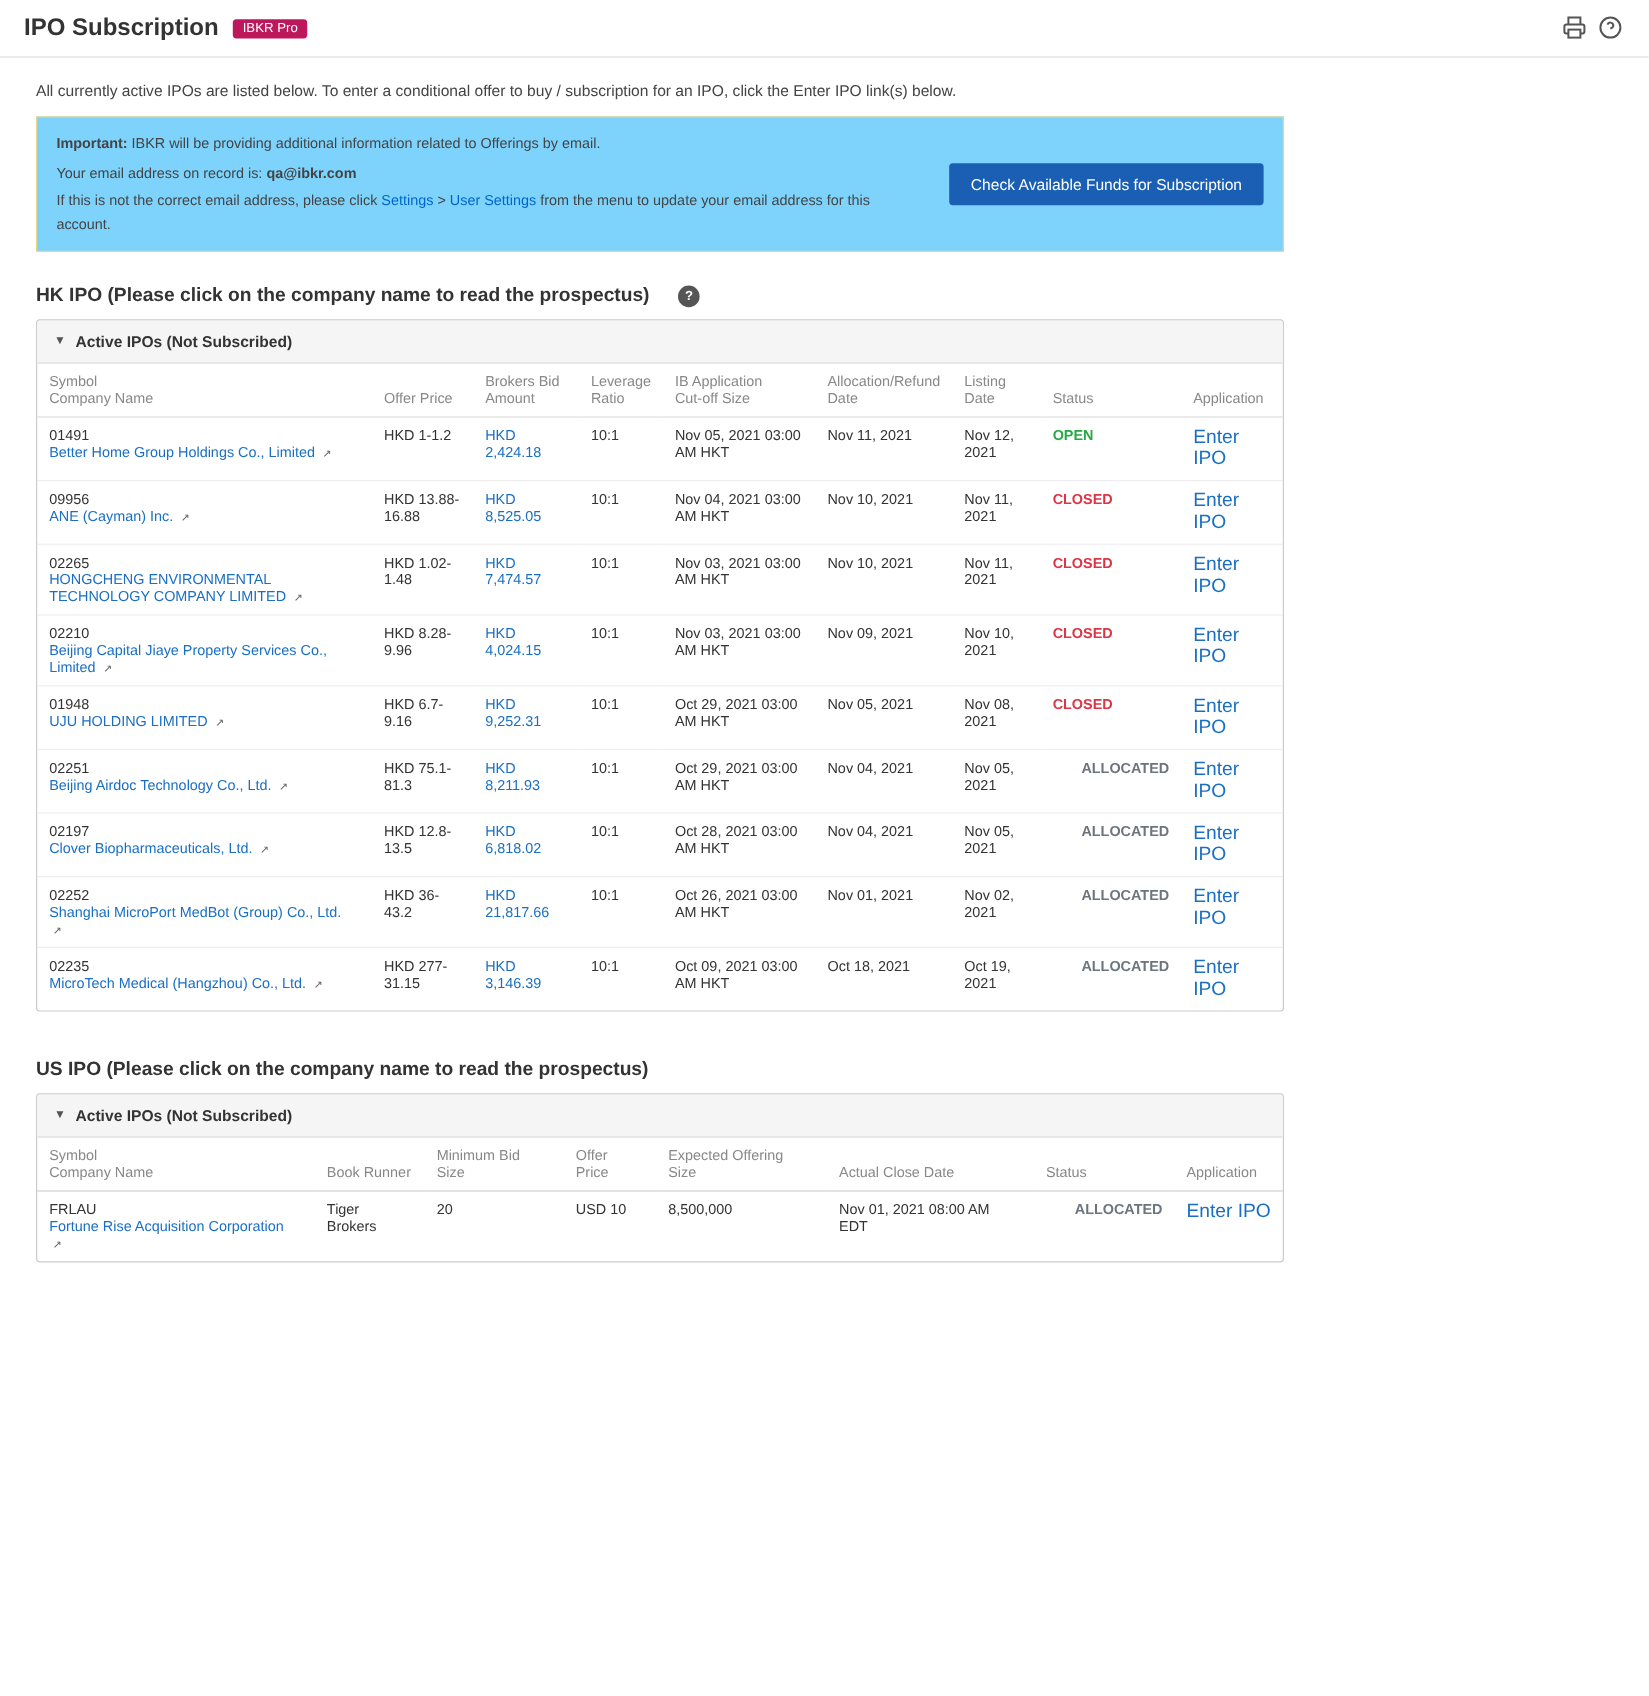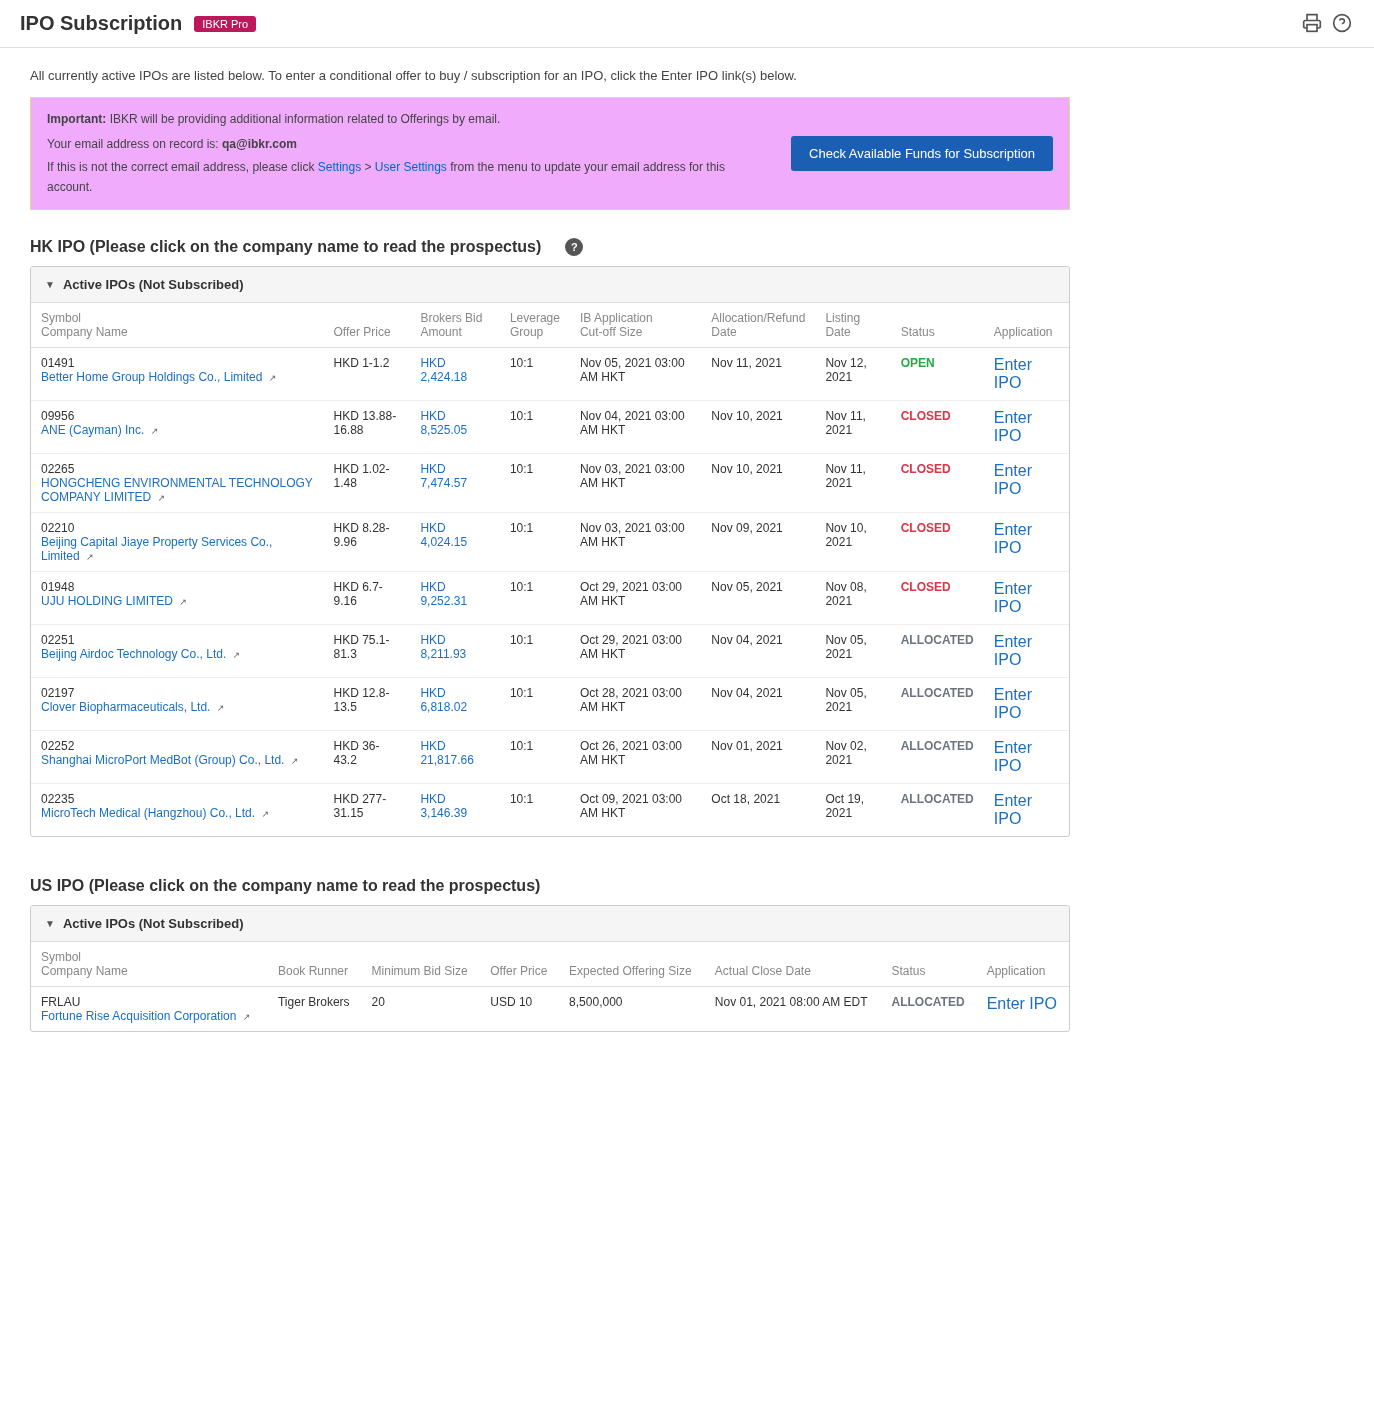--- a/index.html
+++ b/index.html
@@ -45,21 +45,21 @@
       max-width: 1100px;
     }
 
     .intro-text {
       font-size: 13px;
       color: #444;
       margin-bottom: 14px;
     }
 
     .info-banner {
-      background: #f0abfc;
+      background: #7dd3fc;
       border: 1px solid #e8d88a;
       padding: 12px 16px;
       margin-bottom: 20px;
       display: flex;
       justify-content: space-between;
       align-items: flex-start;
       gap: 20px;
     }
     .info-banner-text { flex: 1; font-size: 12px; color: #444; line-height: 1.6; }
     .info-banner-text strong { font-weight: bold; }
@@ -163,20 +163,21 @@
     }
     .status-closed {
       color: #dc3545;
       font-weight: bold;
       font-size: 12px;
     }
     .status-allocated {
       color: #6c757d;
       font-weight: bold;
       font-size: 12px;
+      margin-left: 24px;
     }
     .enter-ipo-link {
       color: #1a6fc4;
       text-decoration: none;
       font-size: 16px;
       cursor: pointer;
     }
 
     .section-gap { margin-top: 40px; }
   </style>
@@ -250,21 +251,21 @@
               <div>Symbol</div>
               <div>Company Name</div>
             </th>
             <th>Offer Price</th>
             <th>
               <div>Brokers Bid</div>
               <div>Amount</div>
             </th>
             <th>
               <div>Leverage</div>
-              <div>Group</div>
+              <div>Ratio</div>
             </th>
             <th>
               <div>IB Application</div>
               <div>Cut-off Size</div>
             </th>
             <th>
               <div>Allocation/Refund</div>
               <div>Date</div>
             </th>
             <th>

